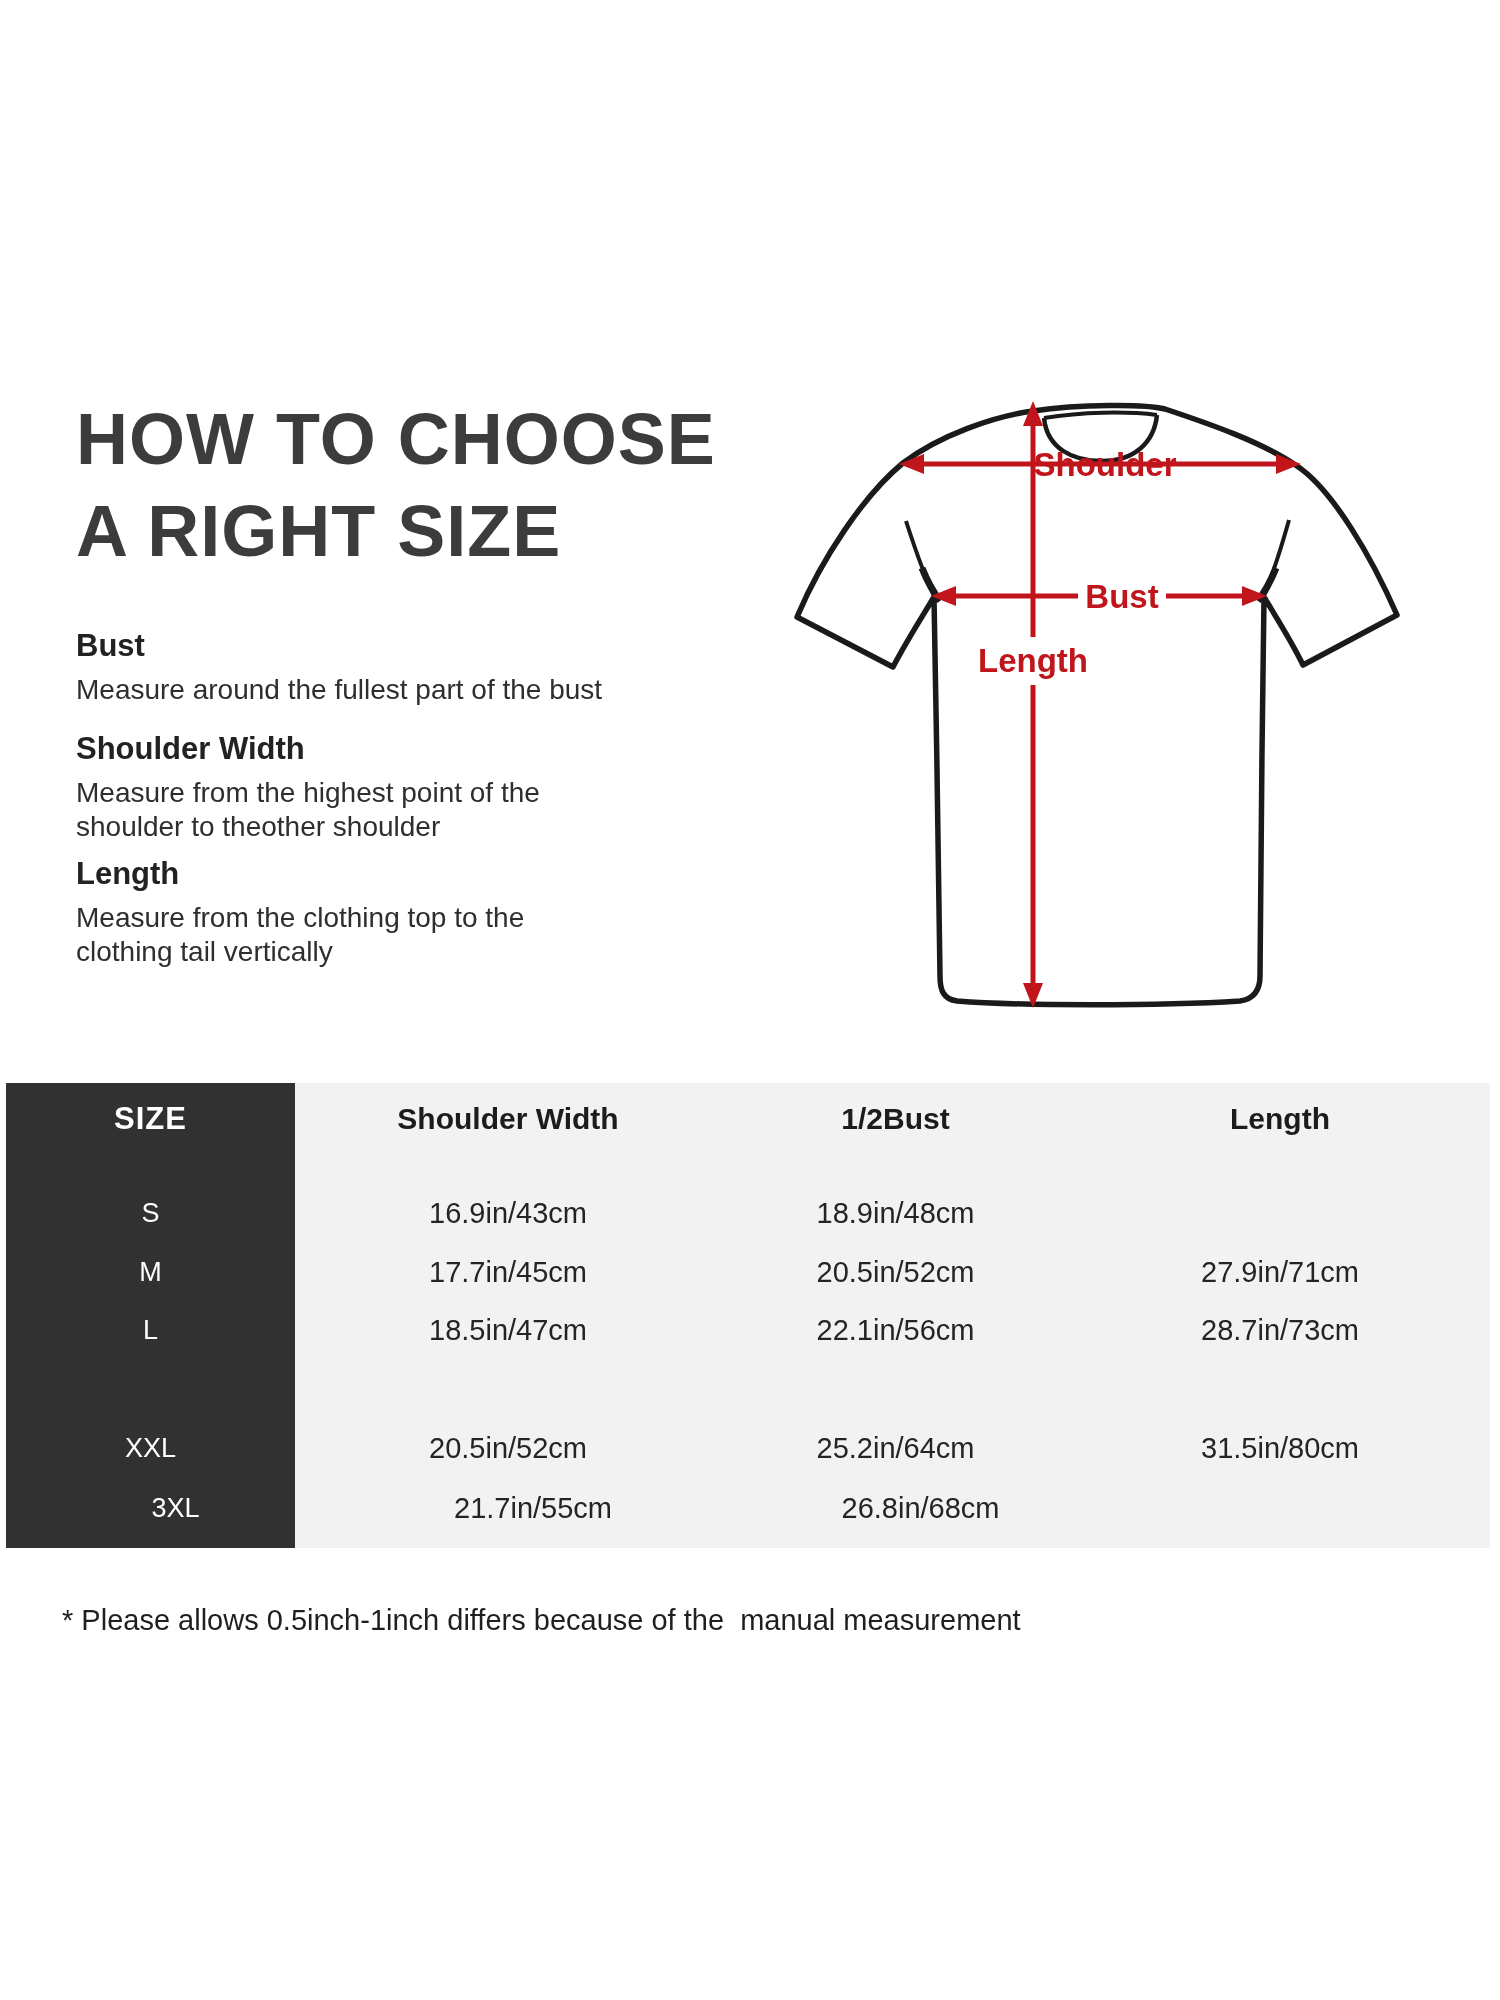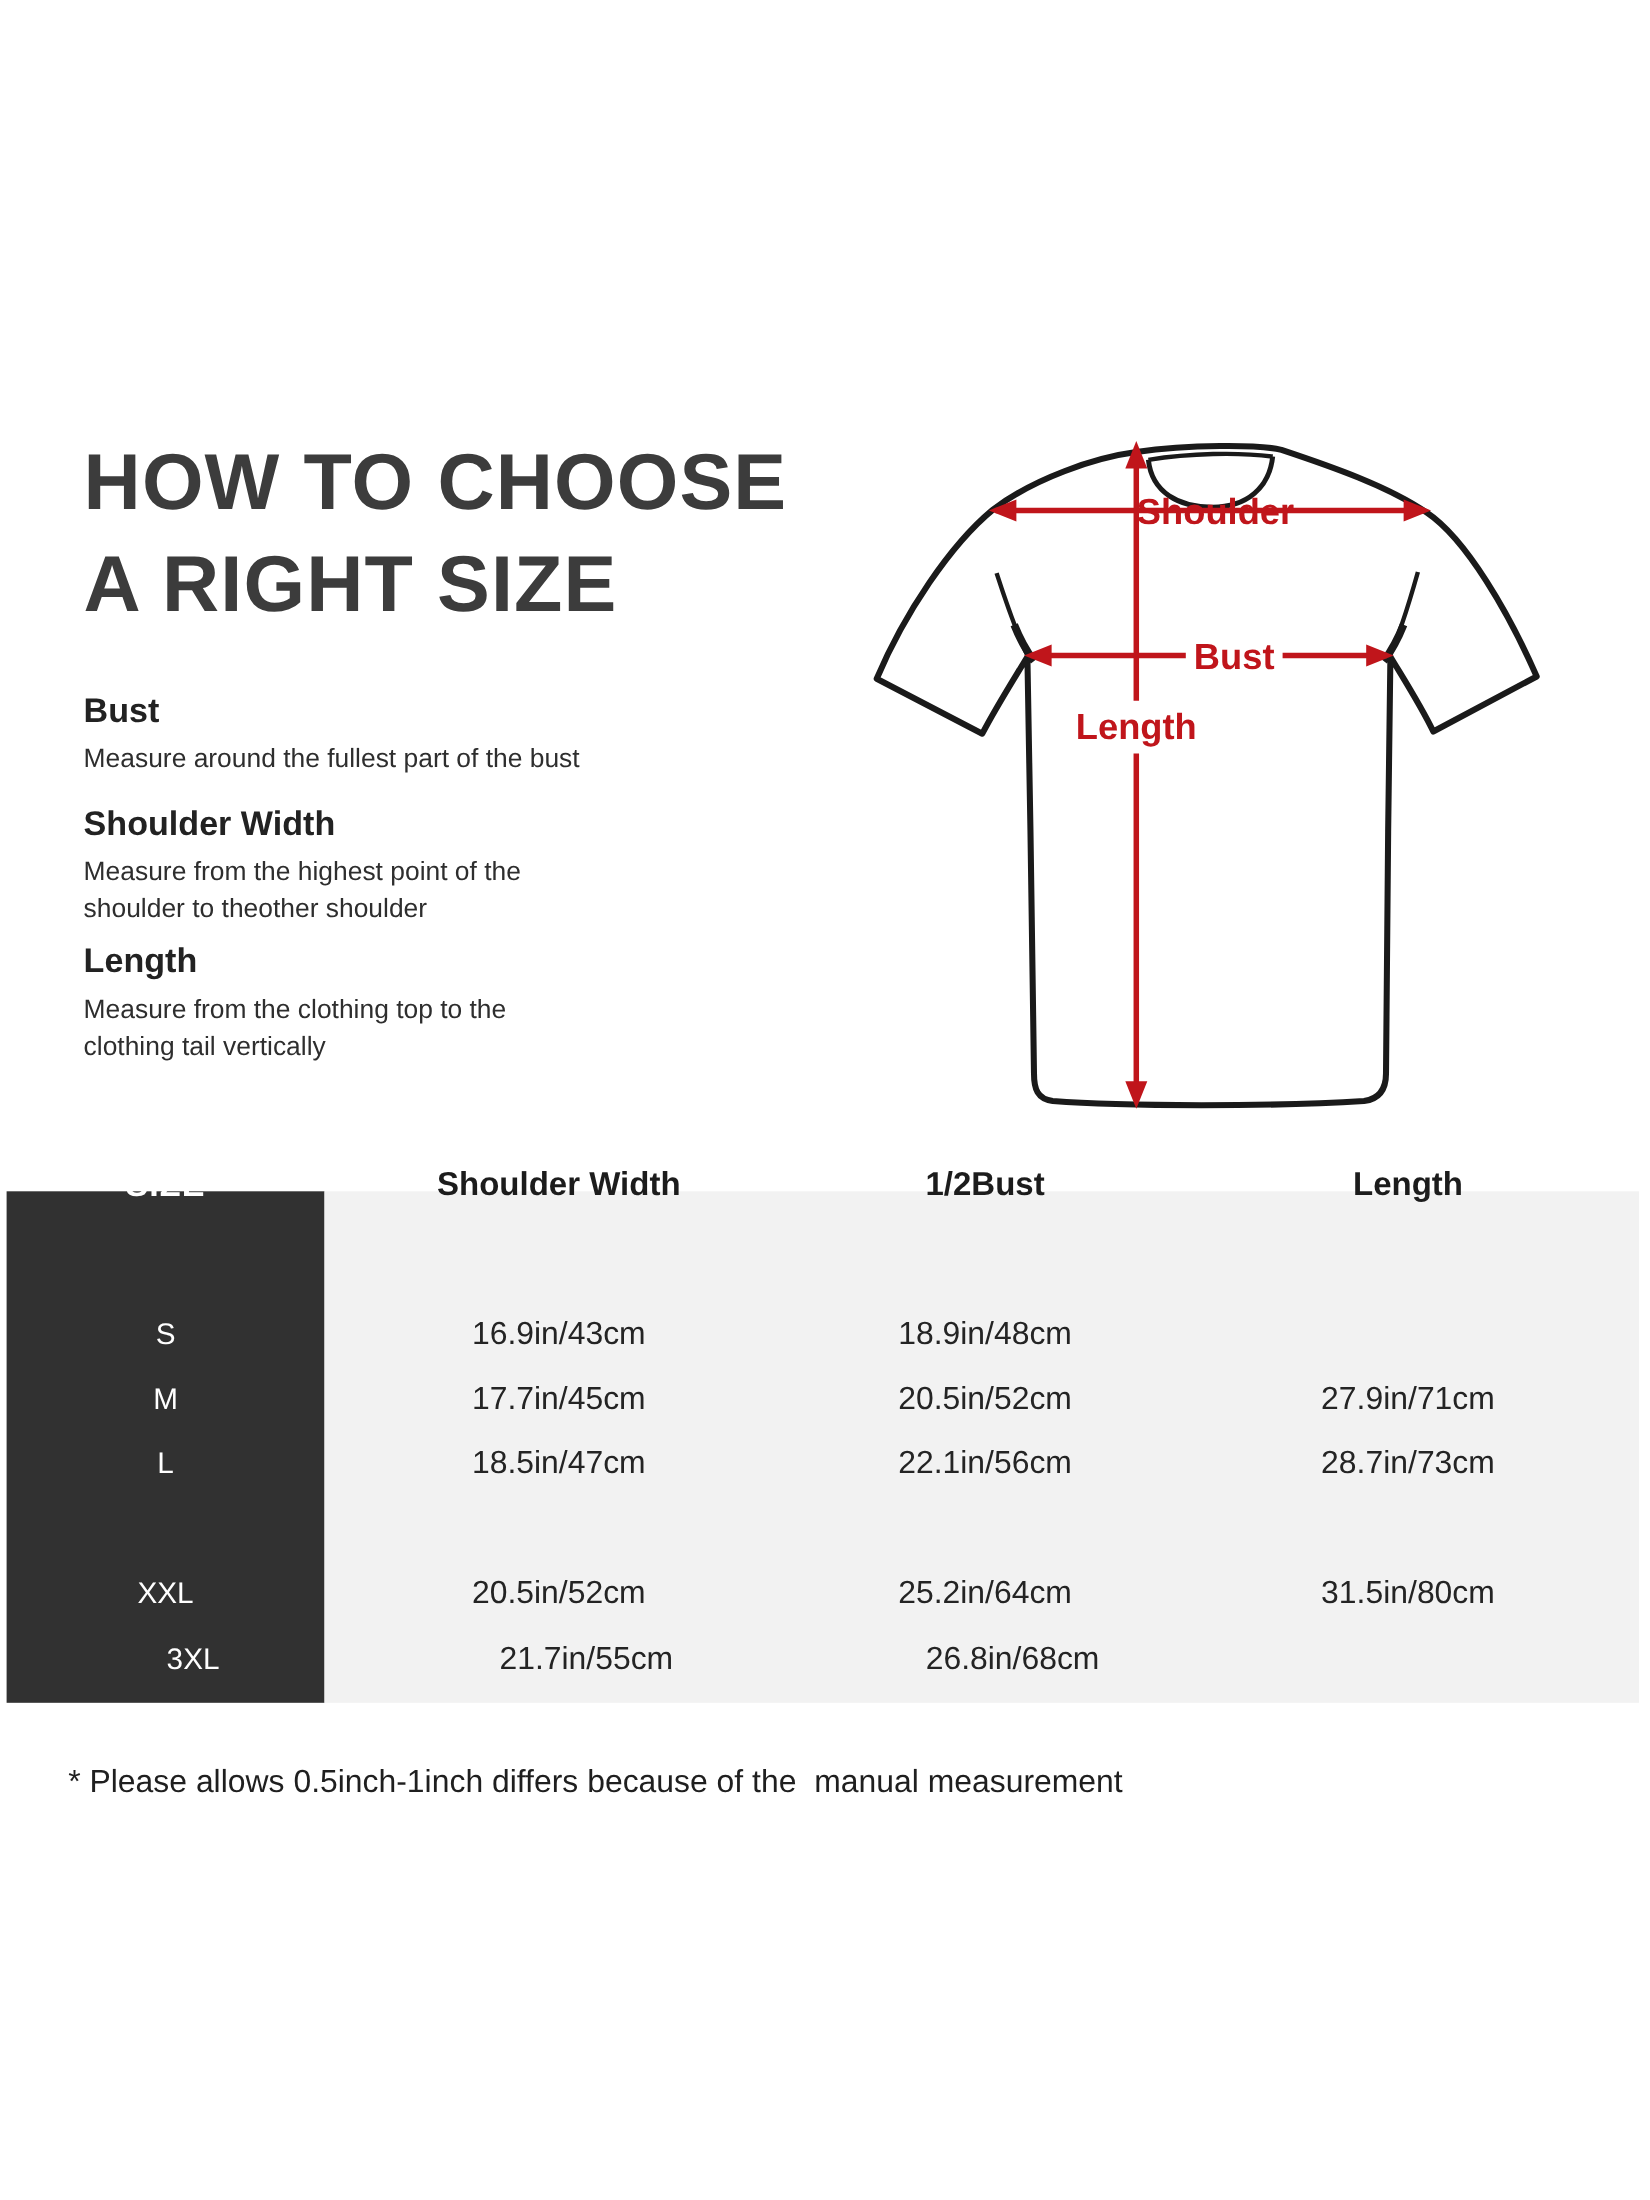--- a/index.html
+++ b/index.html
@@ -16,21 +16,21 @@
   #canvas{
     position:relative;width:1500px;height:2000px;background:#ffffff;
     font-family:"Liberation Sans", sans-serif;overflow:hidden;
   }
   .title-line{
     position:absolute;left:76px;font-size:72px;font-weight:bold;
     color:var(--title_color);letter-spacing:1px;white-space:nowrap;
   }
   .instr{position:absolute;left:76px;color:var(--text_dark);}
   .instr h3{margin:0 0 9px 0;font-size:31px;font-weight:bold;color:#222;}
-  .instr p{margin:0;font-size:24px;line-height:34px;color:#2e2e2e;white-space:nowrap;}
+  .instr p{margin:0;font-size:28px;line-height:34px;color:#2e2e2e;white-space:nowrap;}
   #shirt-svg{position:absolute;left:600px;top:300px;width:860px;height:740px;}
   .red-label{font-size:33px;font-weight:bold;fill:var(--measure_red);}
   
   .tbl-bg-dark{position:absolute;left:6px;top:1083px;width:289px;height:465px;background:var(--header_bg);}
   .tbl-bg-light{position:absolute;left:295px;top:1083px;width:1195px;height:465px;background:var(--body_bg);}
   .tbl-row{position:absolute;left:6px;width:1484px;height:34px;display:flex;align-items:center;}
   .tbl-row > div{text-align:center;line-height:34px;}
   .c0{width:289px;}
   .c1{width:426px;}
   .c2{width:349px;}
@@ -111,21 +111,21 @@
     <line x1="433" y1="118" x2="433" y2="337" style="stroke:var(--measure_red);" stroke-width="5"></line>
     <line x1="433" y1="385" x2="433" y2="690" style="stroke:var(--measure_red);" stroke-width="5"></line>
     <polygon points="433,101 423,126 443,126" style="fill:var(--measure_red);"></polygon>
     <polygon points="433,708 423,683 443,683" style="fill:var(--measure_red);"></polygon>
     <text x="433" y="372" text-anchor="middle" class="red-label">Length</text>
   </svg>
 
   <div class="tbl-bg-dark"></div>
   <div class="tbl-bg-light"></div>
 
-  <div class="tbl-row hdr" style="top:1060px;">
+  <div class="tbl-row hdr" style="top:1102px;">
     <div class="c0">SIZE</div>
     <div class="c1">Shoulder Width</div>
     <div class="c2">1/2Bust</div>
     <div class="c3">Length</div>
   </div>
 
   <div class="tbl-row datarow" style="top:1196px;">
     <div class="c0">S</div>
     <div class="c1">16.9in/43cm</div>
     <div class="c2">18.9in/48cm</div>

